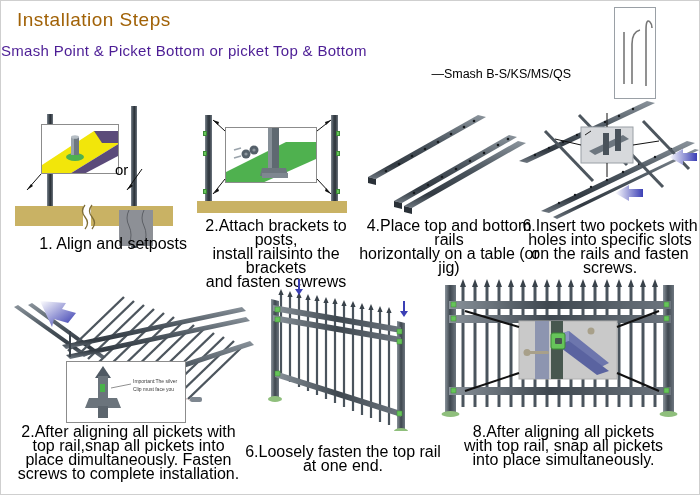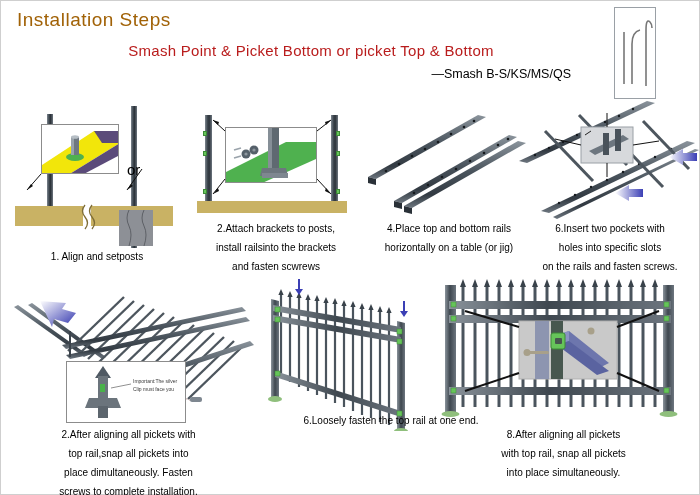--- a/index.html
+++ b/index.html
@@ -13,36 +13,36 @@
   }
   .sheet{position:absolute;inset:0;border:1px solid #cfcfcf;box-sizing:border-box;}
 
   
   .hdr{position:absolute;left:0;top:0;width:700px;height:100px;}
   .title{
     position:absolute;left:0;top:8px;width:640px;text-align:left;
     font-size:19px;letter-spacing:.5px;color:#a16207;margin-left:16px;
   }
   .subtitle{
-    position:absolute;left:0;top:41px;width:620px;text-align:center;
-    font-size:15px;letter-spacing:.3px;color:#b91c1c;
+    position:absolute;left:0;top:41px;width:620px;text-align:left;
+    font-size:15px;letter-spacing:.3px;color:#4c1d95;
   }
   .models{
     position:absolute;left:0;top:66px;width:570px;text-align:right;
     font-size:12.5px;color:#000;
   }
   .logo{
     position:absolute;left:613px;top:6px;width:42px;height:92px;
     border:1px solid #9aa0a6;box-sizing:border-box;background:#fff;
   }
 
   
   .panel{position:absolute;}
   .cap{
-    position:absolute;text-align:center;font-size:10px;line-height:19px;
+    position:absolute;text-align:center;font-size:16px;line-height:14px;
     color:#000;white-space:pre-line;
   }
 
   
   .post{position:absolute;background:linear-gradient(90deg,#7e8790 0%,#3f4850 35%,#2c333a 60%,#6d767f 100%);}
   .ground{position:absolute;background:#c9b264;}
   .concrete{position:absolute;background:#8d9096;}
   .insetbox{position:absolute;background:#fff;border:1px solid #8c8c8c;box-sizing:border-box;overflow:hidden;}
   .orTxt{position:absolute;font-size:15px;color:#000;}
   .clip{position:absolute;background:#66c45a;border:1px solid #3c8a36;box-sizing:border-box;}
@@ -98,23 +98,23 @@
         <ellipse cx="33" cy="12" rx="4" ry="1.8" fill="#b6bec5"></ellipse>
       </svg>
     </div>
 
     <svg style="position:absolute;left:0;top:0;" width="180" height="130">
       <path d="M34 68 L20 84" stroke="#111" stroke-width="1"></path>
       <polygon points="20,84 26,80 24,78" fill="#111"></polygon>
       <path d="M135 63 L120 84" stroke="#111" stroke-width="1"></path>
       <polygon points="120,84 126,80 124,78" fill="#111"></polygon>
     </svg>
-    <div class="orTxt" style="left:120px;top:55px;">or</div>
-  </div>
-  <div class="cap" style="left:6px;top:246px;width:180px;">1. Align and setposts</div>
+    <div class="orTxt" style="left:108px;top:55px;">or</div>
+  </div>
+  <div class="cap" style="left:6px;top:236px;width:180px;text-align:right;">1. Align and setposts</div>
 
   <div class="panel" style="left:190px;top:108px;width:170px;height:105px;">
     <div class="post" style="left:14px;top:6px;width:7px;height:86px;"></div>
     <div class="post" style="left:140px;top:6px;width:7px;height:86px;"></div>
     <div class="clip" style="left:12px;top:22px;width:4px;height:5px;"></div>
     <div class="clip" style="left:12px;top:42px;width:4px;height:5px;"></div>
     <div class="clip" style="left:12px;top:80px;width:4px;height:5px;"></div>
     <div class="clip" style="left:145px;top:22px;width:4px;height:5px;"></div>
     <div class="clip" style="left:145px;top:42px;width:4px;height:5px;"></div>
     <div class="clip" style="left:145px;top:80px;width:4px;height:5px;"></div>
@@ -414,21 +414,21 @@
       <g fill="#3b3fb5">
         <rect x="49" y="0" width="2" height="10"></rect>
           <polygon points="46,10 54,10 50,16"></polygon>
       </g>
       <g fill="#3b3fb5">
         <rect x="154" y="22" width="2" height="10"></rect>
           <polygon points="151,32 159,32 155,38"></polygon>
       </g>
     </svg>
   </div>
-  <div class="cap" style="left:242px;top:410px;width:200px;margin-left:48px;">6.Loosely fasten the top rail at one end.</div>
+  <div class="cap" style="left:242px;top:444px;width:200px;">6.Loosely fasten the top rail at one end.</div>
 
   <div class="panel" style="left:430px;top:278px;width:265px;height:145px;">
     <svg width="265" height="145" viewBox="0 0 265 145">
       <defs>
         <linearGradient id="pg2" x1="0" y1="0" x2="1" y2="0">
           <stop offset="0" stop-color="#8a939b"></stop>
             <stop offset="0.45" stop-color="#3e474f"></stop>
             <stop offset="1" stop-color="#6d767f"></stop>
         </linearGradient>
       </defs>

